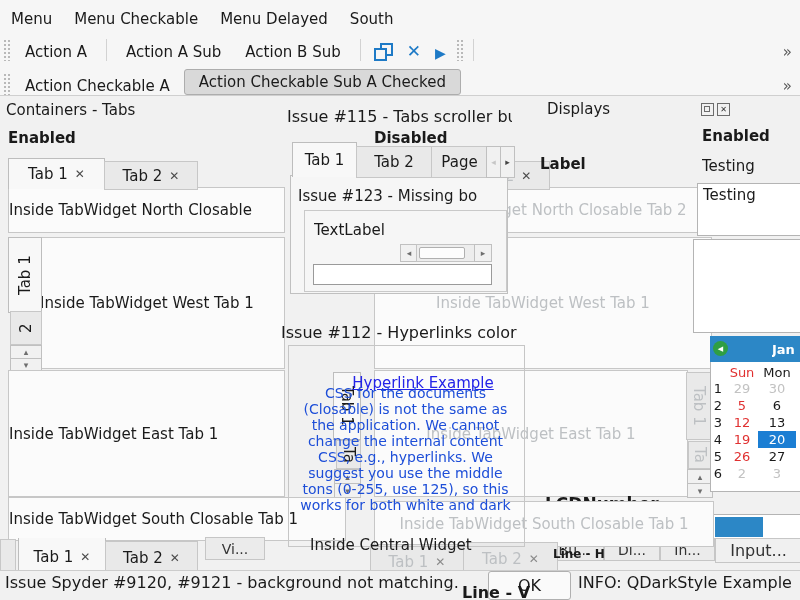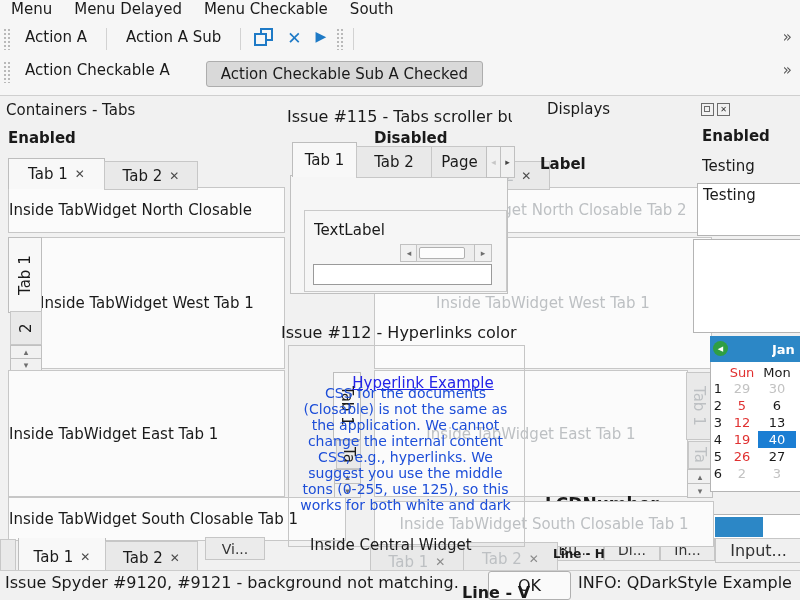--- a/index.html
+++ b/index.html
@@ -1,21 +1,21 @@
 <!DOCTYPE html>
 <html><head>
 <meta charset="utf-8">
 <style>
   html,body{margin:0;padding:0}
   body{width:800px;height:600px;position:relative;overflow:hidden;background:#f1f1f1;
        font-family:"DejaVu Sans","Liberation Sans",sans-serif;font-size:15px;color:#1a1a1a}
   .abs{position:absolute}
   .nw{white-space:nowrap;overflow:hidden}
   .b{font-weight:bold}
-  .bar{background:#f6f6f6;border-bottom:1px solid #cfcfcf;display:flex;align-items:flex-start}
+  .bar{background:#f6f6f6;border-bottom:1px solid #cfcfcf;display:flex;align-items:flex-end}
   .mi{padding:0 11px;white-space:nowrap}
   .tbtxt{padding:0 12px;white-space:nowrap}
   .handle{width:7px;height:22px;margin:0 3px;background-image:radial-gradient(circle,#b9b9b9 1px,transparent 1.3px);background-size:4px 4px}
   .sep{width:1px;height:22px;background:#d2d2d2;margin:0 7px}
   .chev{position:absolute;right:8px;color:#555;font-size:15px}
   .frame{background:#fbfbfb;border:1px solid #c7c7c7;display:flex;align-items:center}
   .padl{}
   .ctr{justify-content:center}
   .tab{background:#e9e9e9;border:1px solid #c7c7c7;display:flex;align-items:center;justify-content:center;gap:7px;white-space:nowrap;overflow:hidden}
   .tabsel{background:#f8f8f8;border:1px solid #bdbdbd;display:flex;align-items:center;justify-content:center;gap:7px;white-space:nowrap}
@@ -37,46 +37,47 @@
   .sqA{position:absolute;left:6px;top:0;width:9px;height:9px;border:2px solid #1e7ac6;background:#f6f6f6}
   .sqB{position:absolute;left:0;top:5px;width:9px;height:9px;border:2px solid #1e7ac6;background:#f6f6f6}
   .ico{position:relative;width:20px;height:18px;margin:0 6px}
   .titlebtn{border:1px solid #6c6c6c;background:#f1f1f1}
 </style>
 </head>
 <body>
 
 <div class="abs bar" style="left:0;top:0;width:800px;height:28px">
   <div class="mi">Menu</div>
+  <div class="mi">Menu Checkable</div>
   <div class="mi">Menu Delayed</div>
-  <div class="mi">Menu Checkable</div>
   <div class="mi">South</div>
 </div>
 
 <div class="abs bar" style="left:0;top:28px;width:800px;height:33px">
   <div class="handle"></div>
   <div class="tbtxt">Action A</div>
   <div class="sep"></div>
   <div class="tbtxt">Action A Sub</div>
+  <div class="tbtxt">Action B Sub</div>
   <div class="sep"></div>
   <div class="ico">
       <div class="sqA"></div>
       <div class="sqB"></div>
     </div>
   <div class="blue b" style="font-size:17px;margin:0 7px">✕</div>
   <div class="blue" style="font-size:14px;margin:0 7px">▶</div>
   <div class="handle"></div>
   <div class="sep"></div>
   <div class="chev">»</div>
 </div>
 
 <div class="abs bar" style="left:0;top:61px;width:800px;height:34px">
   <div class="handle"></div>
   <div class="tbtxt">Action Checkable A</div>
-  <div style="background:#d9d9d9;border:1px solid #adadad;border-radius:3px;padding:3px 14px;margin-left:24px;white-space:nowrap">Action Checkable Sub A Checked</div>
+  <div style="background:#d9d9d9;border:1px solid #adadad;border-radius:3px;padding:3px 14px;margin-left:2px;white-space:nowrap">Action Checkable Sub A Checked</div>
   <div class="chev">»</div>
 </div>
 
 <div class="abs nw" style="left:6px;top:101px;width:220px;height:19px">Containers - Tabs</div>
 <div class="abs b nw" style="left:8px;top:129px;width:110px;height:19px">Enabled</div>
 <div class="abs b nw" style="left:374px;top:129px;width:110px;height:19px">Disabled</div>
 
 <div class="abs frame nw padl" style="left:8px;top:187px;width:275px;height:44px">
   <span class="nw">Inside TabWidget North Closable</span>
 </div>
@@ -164,21 +165,21 @@
 <div class="abs cell" style="left:710px;top:397px;width:16px;height:17px">2</div>
 <div class="abs cell c-red" style="left:726px;top:397px;width:32px;height:17px">5</div>
 <div class="abs cell" style="left:758px;top:397px;width:38px;height:17px">6</div>
 
 <div class="abs cell" style="left:710px;top:414px;width:16px;height:17px">3</div>
 <div class="abs cell c-red" style="left:726px;top:414px;width:32px;height:17px">12</div>
 <div class="abs cell" style="left:758px;top:414px;width:38px;height:17px">13</div>
 
 <div class="abs cell" style="left:710px;top:431px;width:16px;height:17px">4</div>
 <div class="abs cell c-red" style="left:726px;top:431px;width:32px;height:17px">19</div>
-<div class="abs cell c-sel" style="left:758px;top:431px;width:38px;height:17px">40</div>
+<div class="abs cell c-sel" style="left:758px;top:431px;width:38px;height:17px">20</div>
 
 <div class="abs cell" style="left:710px;top:448px;width:16px;height:17px">5</div>
 <div class="abs cell c-red" style="left:726px;top:448px;width:32px;height:17px">26</div>
 <div class="abs cell" style="left:758px;top:448px;width:38px;height:17px">27</div>
 
 <div class="abs cell" style="left:710px;top:465px;width:16px;height:17px">6</div>
 <div class="abs cell c-muted" style="left:726px;top:465px;width:32px;height:17px">2</div>
 <div class="abs cell c-muted" style="left:758px;top:465px;width:38px;height:17px">3</div>
 
 <div class="abs b nw" style="left:545px;top:494px;width:130px;height:20px;font-size:17px">LCDNumber</div>
@@ -211,20 +212,21 @@
   <span class="x" style="color:#8a8a8a">✕</span>
 </div>
 <div class="abs tab" style="left:463px;top:542px;width:93px;height:31px">
   <span class="dis">Tab 2</span>
   <span class="x" style="color:#8a8a8a">✕</span>
 </div>
 <div class="abs b nw" style="left:553px;top:547px;width:90px;height:20px;font-size:12px">Line - H</div>
 
 <div class="abs nw" style="left:287px;top:107px;width:225px;height:20px;font-size:16px">Issue #115 - Tabs scroller but</div>
 <div class="abs" style="left:290px;top:175px;width:216px;height:117px;background:#f6f6f6;border:1px solid #c0c0c0">
+  <div class="abs nw" style="left:7px;top:11px;width:202px;height:18px">Issue #123 - Missing bo</div>
   <div class="abs" style="left:13px;top:34px;width:201px;height:80px;border:1px solid #c9c9c9">
     <div class="abs nw" style="left:9px;top:10px;width:80px;height:18px">TextLabel</div>
     <div class="abs btn" style="left:95px;top:33px;width:16px;height:16px">◂</div>
     <div class="abs" style="left:111px;top:33px;width:58px;height:16px;background:#ededed;border:1px solid #c4c4c4">
       <div class="abs" style="left:2px;top:2px;width:44px;height:10px;background:#fdfdfd;border:1px solid #b0b0b0;border-radius:2px"></div>
     </div>
     <div class="abs btn" style="left:169px;top:33px;width:16px;height:16px">▸</div>
     <div class="abs white" style="left:8px;top:53px;width:177px;height:19px"></div>
   </div>
 </div>

